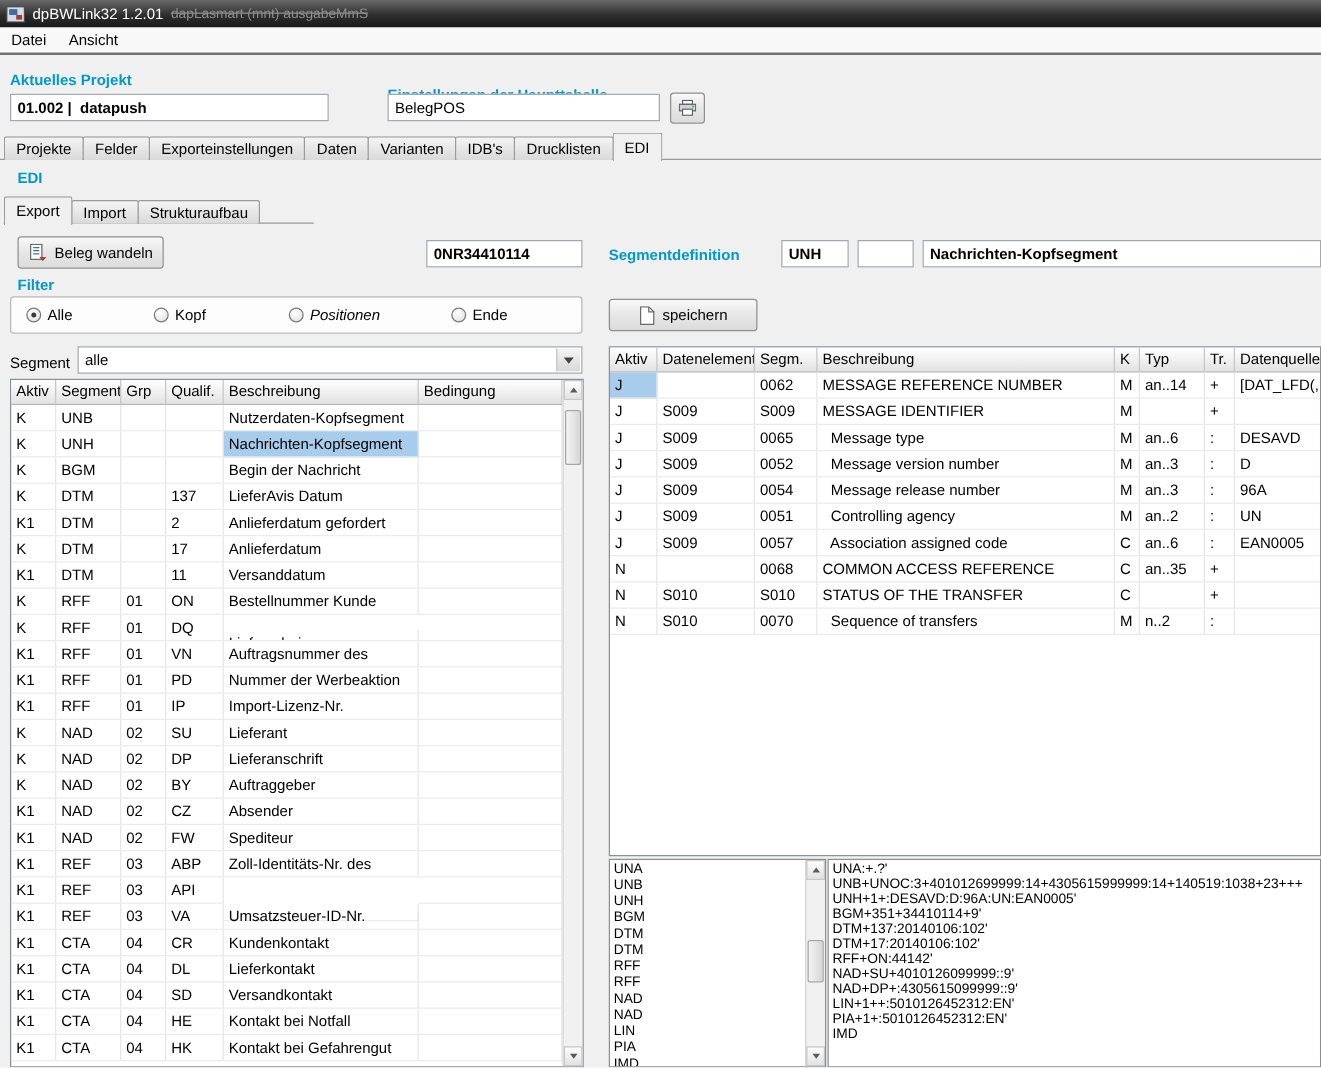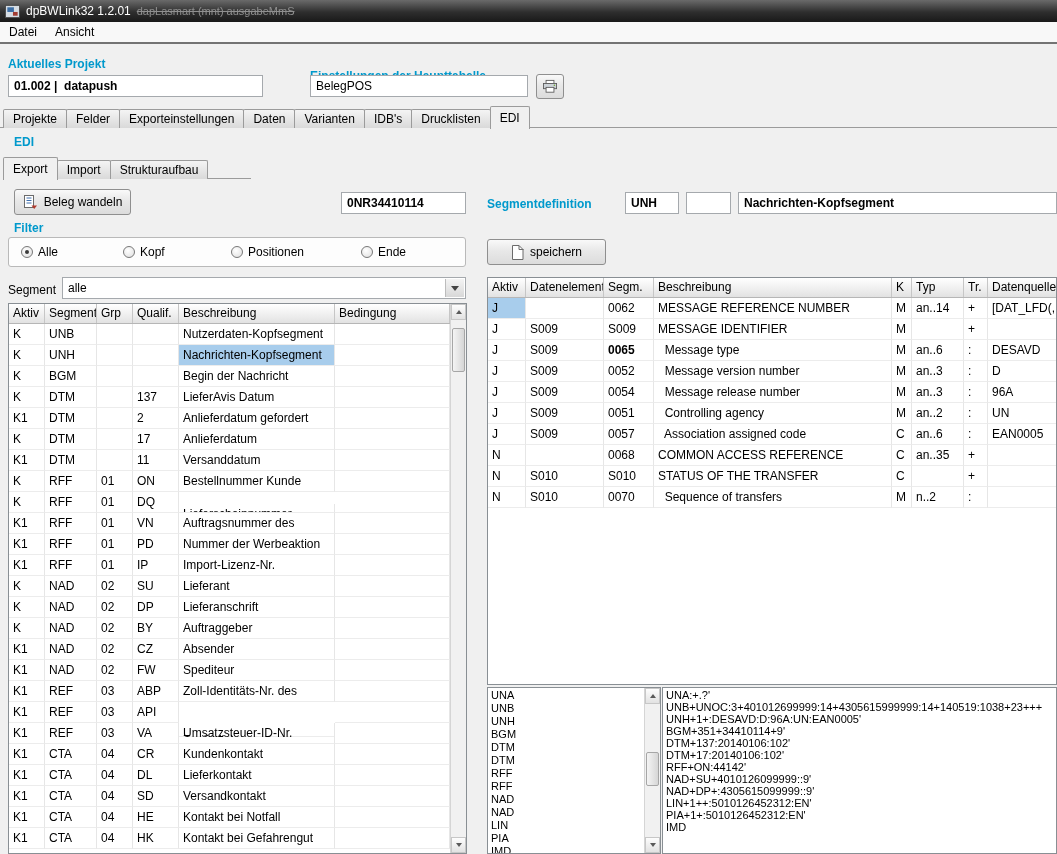--- a/index.html
+++ b/index.html
@@ -142,21 +142,21 @@
   <div class="blue-label" style="left:14px;top:221px;">Filter</div>
   <div class="groupbox" id="filter-radios" style="left:8px;top:237px;width:458px;height:30px;">
       <div class="radio checked" style="left: 12px;">
         <span class="dot"></span>
         <span>Alle</span>
       </div>
       <div class="radio" style="left: 114px;">
         <span class="dot"></span>
         <span>Kopf</span>
       </div>
-      <div class="radio" style="left: 222px;">
+      <div class="radio" style="left: 222px; font-style: italic;">
         <span class="dot"></span>
         <span>Positionen</span>
       </div>
       <div class="radio" style="left: 352px;">
         <span class="dot"></span>
         <span>Ende</span>
       </div>
     </div>
 
   <button class="win-btn" style="left:487px;top:239px;width:119px;height:26px;">
@@ -425,21 +425,21 @@
           <div class="cell" style="width: 50px;">S009</div>
           <div class="cell" style="width: 238px;">MESSAGE IDENTIFIER</div>
           <div class="cell" style="width: 20px;">M</div>
           <div class="cell" style="width: 52px;"></div>
           <div class="cell" style="width: 24px;">+</div>
           <div class="cell" style="width: 110px;"></div>
         </div>
         <div class="grid-row">
           <div class="cell" style="width: 38px;">J</div>
           <div class="cell" style="width: 78px;">S009</div>
-          <div class="cell" style="width: 50px; font-weight: bold;">0065</div>
+          <div class="cell" style="width: 50px;">0065</div>
           <div class="cell" style="width: 238px;">  Message type</div>
           <div class="cell" style="width: 20px;">M</div>
           <div class="cell" style="width: 52px;">an..6</div>
           <div class="cell" style="width: 24px;">:</div>
           <div class="cell" style="width: 110px;">DESAVD</div>
         </div>
         <div class="grid-row">
           <div class="cell" style="width: 38px;">J</div>
           <div class="cell" style="width: 78px;">S009</div>
           <div class="cell" style="width: 50px;">0052</div>

